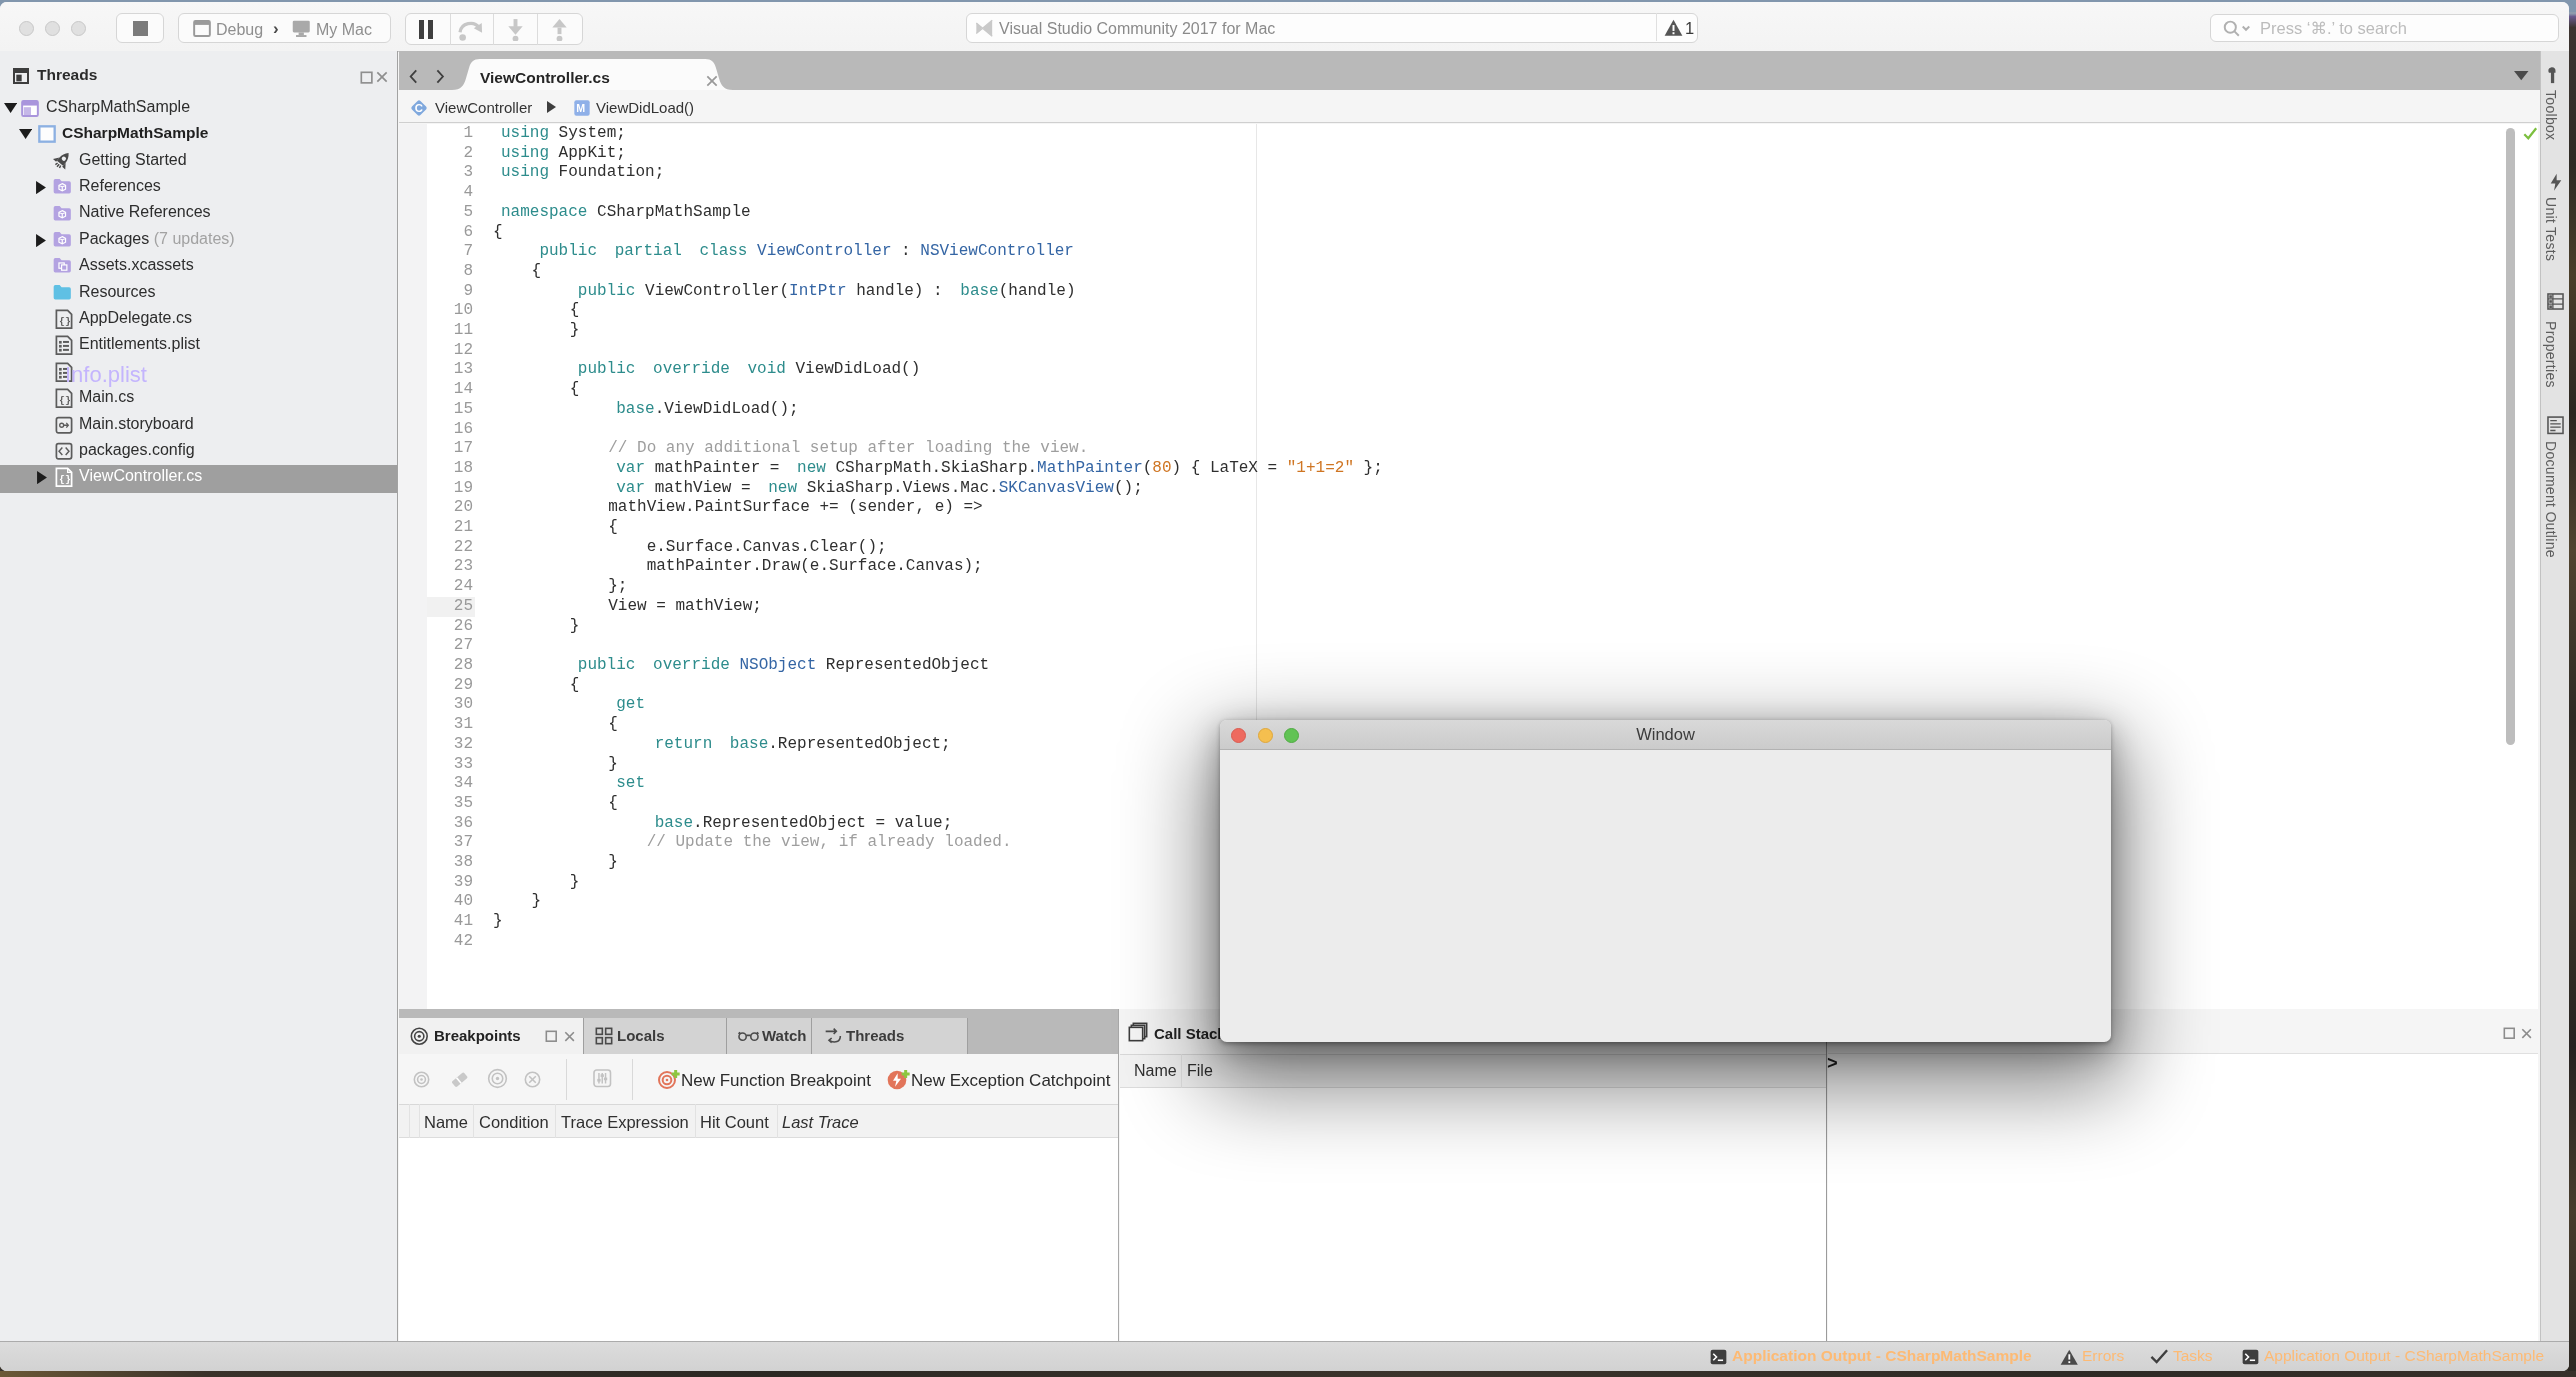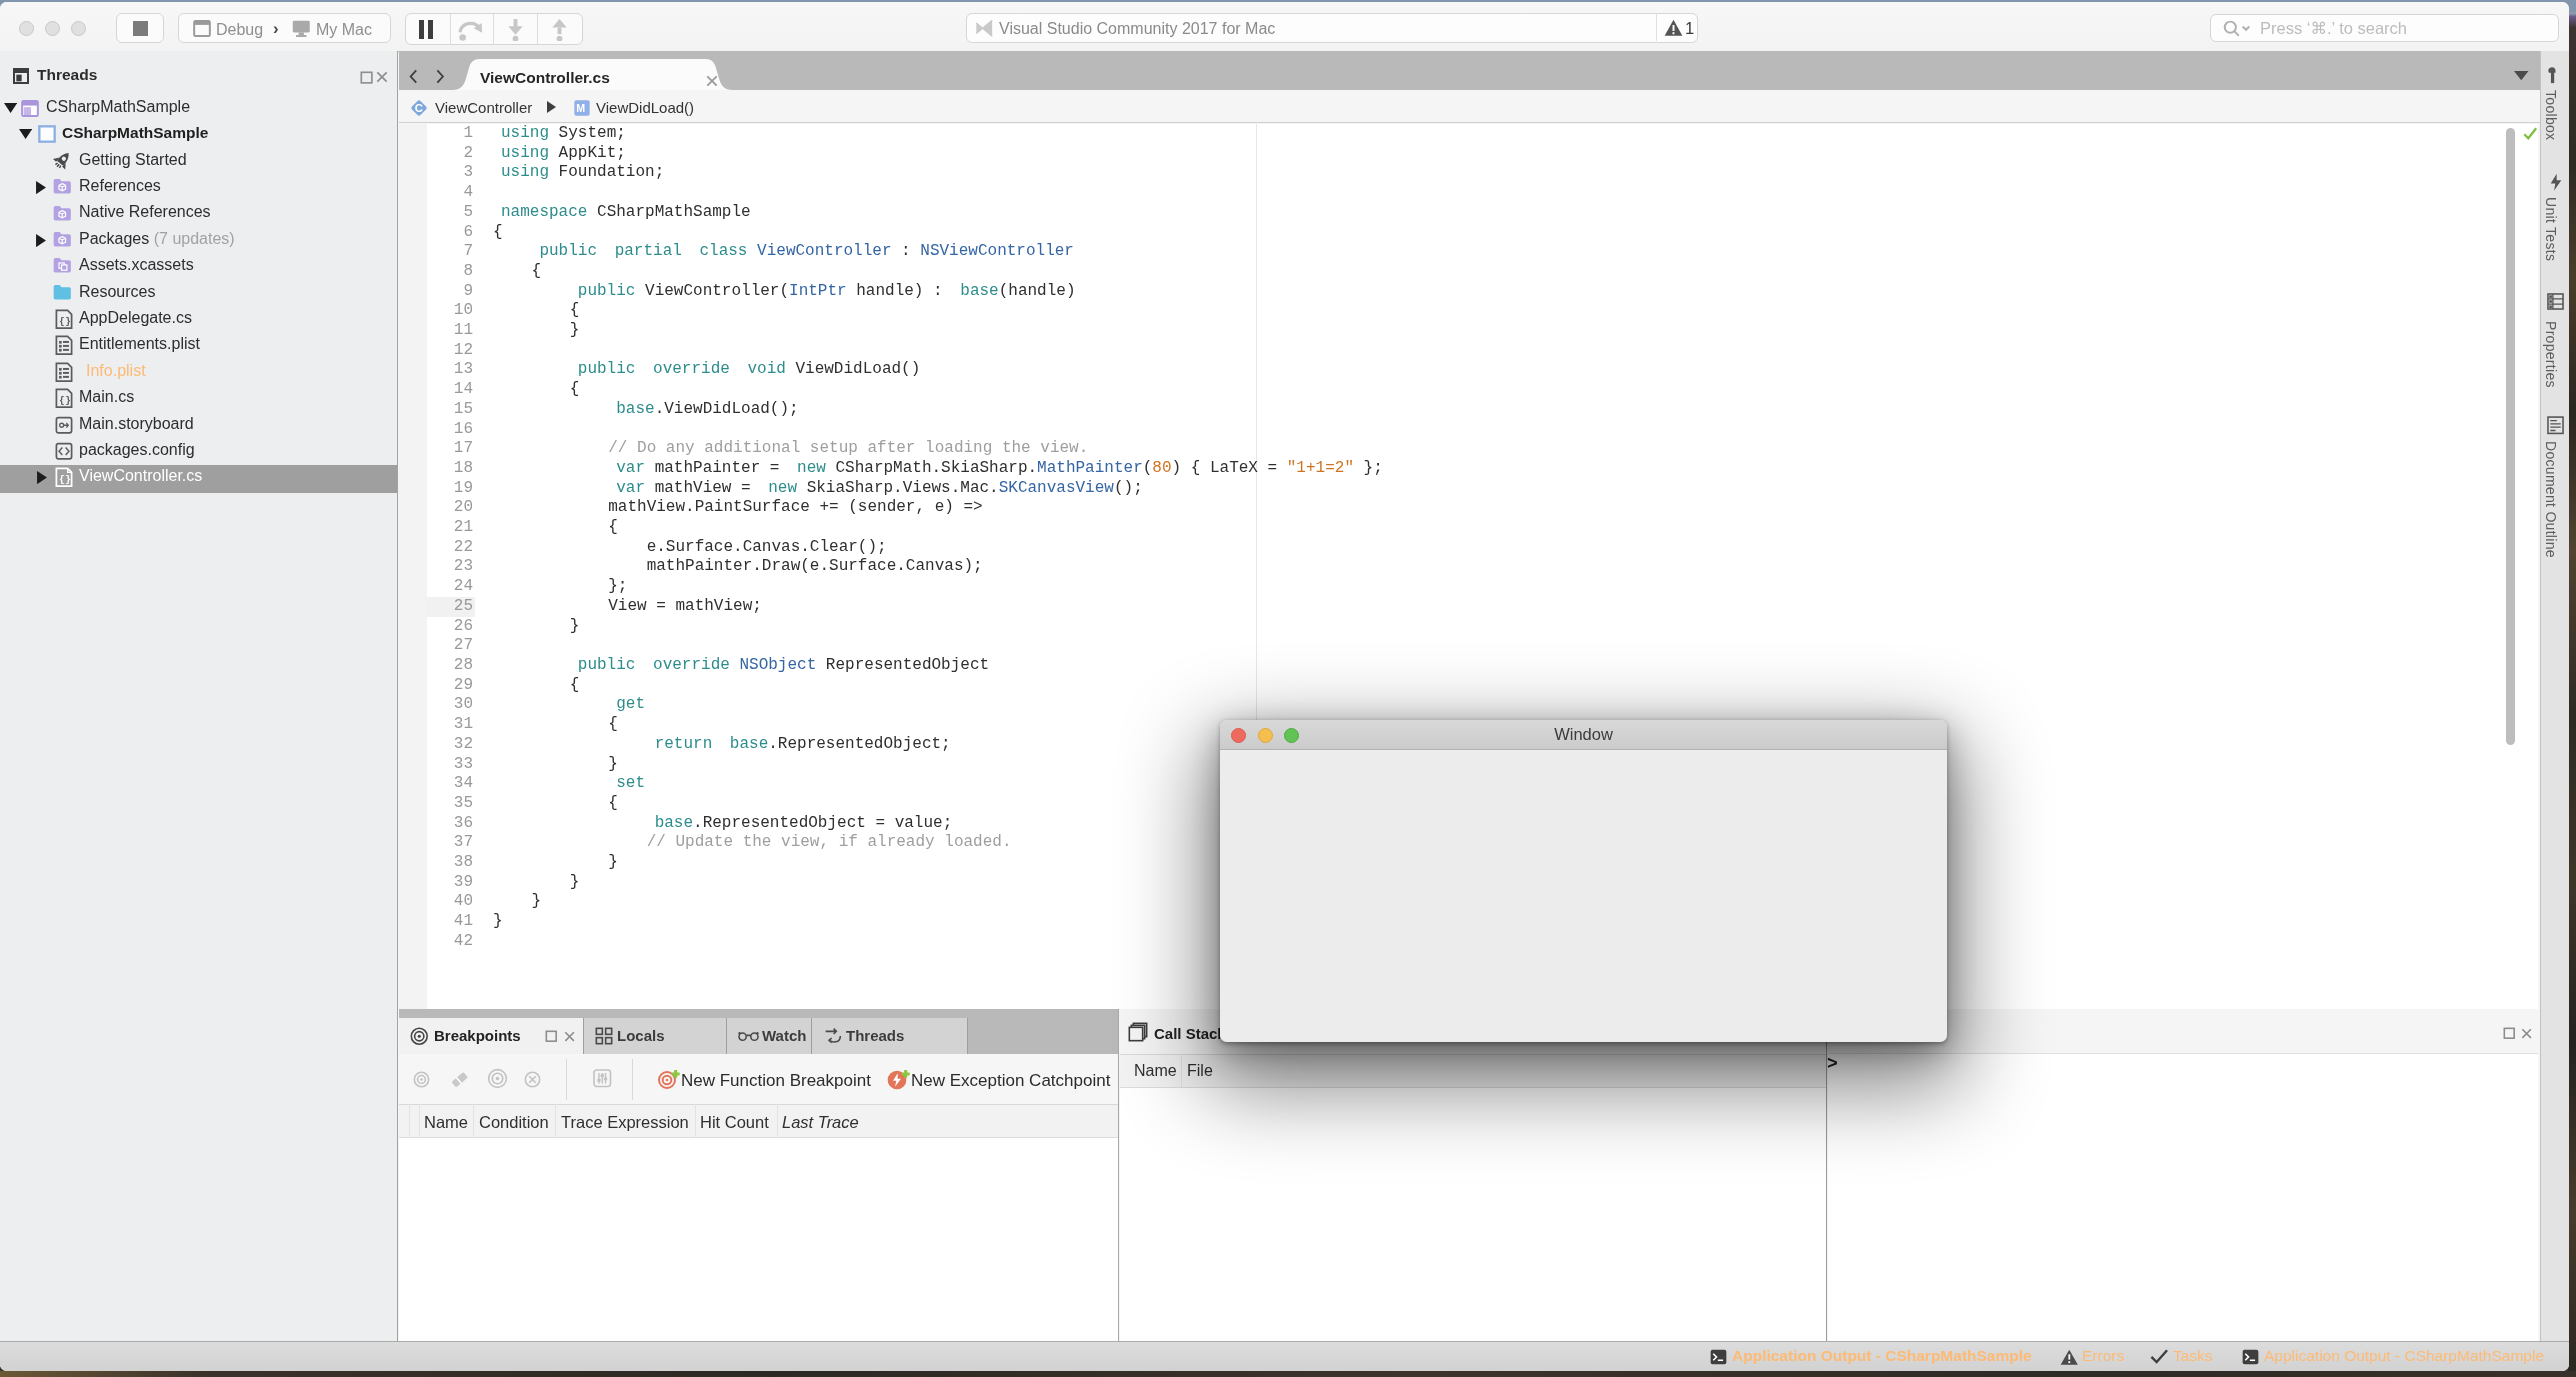--- a/index.html
+++ b/index.html
@@ -46,21 +46,21 @@
   
   #bpgroup { left:399px; top:1009px; width:719px; height:333px; background:#fff; }
   #cspanel { left:1120px; top:1009px; width:706px; height:333px; background:#fff; }
   #outpanel { left:1828px; top:1009px; width:710px; height:333px; background:#fff; }
 
   
   #statusbar { left:0; top:1341px; width:2569px; height:30px; background:linear-gradient(#dcdcdc,#d2d2d2); border-top:1px solid #ababab; border-radius:0 0 6.6px 6.6px; }
   .st { font-size:15.5px; color:#fdba74; position:absolute; top:1347px; white-space:nowrap; }
 
   
-  #fwin { left:1220px; top:720px; width:727px; height:322px; border-radius:6.6px; background:#ececec;
+  #fwin { left:1220px; top:720px; width:891px; height:322px; border-radius:6.6px; background:#ececec;
      box-shadow:0 1.3px 4px rgba(0,0,0,.30), 0 9.2px 30px rgba(0,0,0,.30), 0 32px 86px 13.2px rgba(0,0,0,.48); z-index:50; }
   #fwin .titlebar { position:absolute; left:0; top:0; width:100%; height:30px; border-radius:6.6px 6.6px 0 0;
      background:linear-gradient(#d9d9d9,#cbcbcb); border-bottom:1px solid #b2b2b2; }
   #math { position:absolute; left:0; top:140px; width:100%; text-align:center; font-family:"Liberation Serif", serif; font-size:88px; color:#151515; letter-spacing:1.3px; }
 </style>
 </head>
 <body>
   <div class="abs" id="wallR"></div>
   <div class="abs" id="wallB"></div>
   <div class="abs" id="skyTop"></div>
@@ -233,21 +233,21 @@
 
   <svg class="abs" style="left:55px; top:362px;" width="18" height="20.5" viewBox="0 0 27 31">
     <path d="M2 2 L19 2 L25 8 L25 29 L2 29 Z" fill="none" stroke="#5c5c5c" stroke-width="2.6"></path>
     <rect x="6" y="9" width="4" height="4" fill="#5c5c5c"></rect>
     <rect x="12" y="9" width="9" height="3" fill="#5c5c5c"></rect>
     <rect x="6" y="15" width="4" height="4" fill="#5c5c5c"></rect>
     <rect x="12" y="15" width="9" height="3" fill="#5c5c5c"></rect>
     <rect x="6" y="21" width="4" height="4" fill="#5c5c5c"></rect>
     <rect x="12" y="21" width="9" height="3" fill="#5c5c5c"></rect>
   </svg>
-  <div class="abs" style="left:86px; top:362px; font-size:16px; color:#fdba74;">Info.plist</div>
+  <div class="abs" style="left:65px; top:362px; font-size:22px; color:#c4b5fd;">Info.plist</div>
 
   <svg class="abs" style="left:55px; top:388px;" width="18" height="20.5" viewBox="0 0 27 31">
     <path d="M2 2 L19 2 L25 8 L25 29 L2 29 Z" fill="none" stroke="#5c5c5c" stroke-width="2.6"></path>
     <text x="6" y="22" font-family="Liberation Mono, monospace" font-size="15" fill="#5c5c5c" font-weight="bold">{}</text>
   </svg>
   <div class="abs" style="left:79px; top:388px; font-size:16px; color:#2d2d2d;">Main.cs</div>
 
   <svg class="abs" style="left:55px; top:415px;" width="18" height="20.5" viewBox="0 0 27 31">
     <rect x="2" y="4" width="23" height="23" rx="3" fill="none" stroke="#5c5c5c" stroke-width="2.6"></rect>
     <circle cx="10" cy="15.5" r="3" fill="none" stroke="#5c5c5c" stroke-width="2"></circle>

